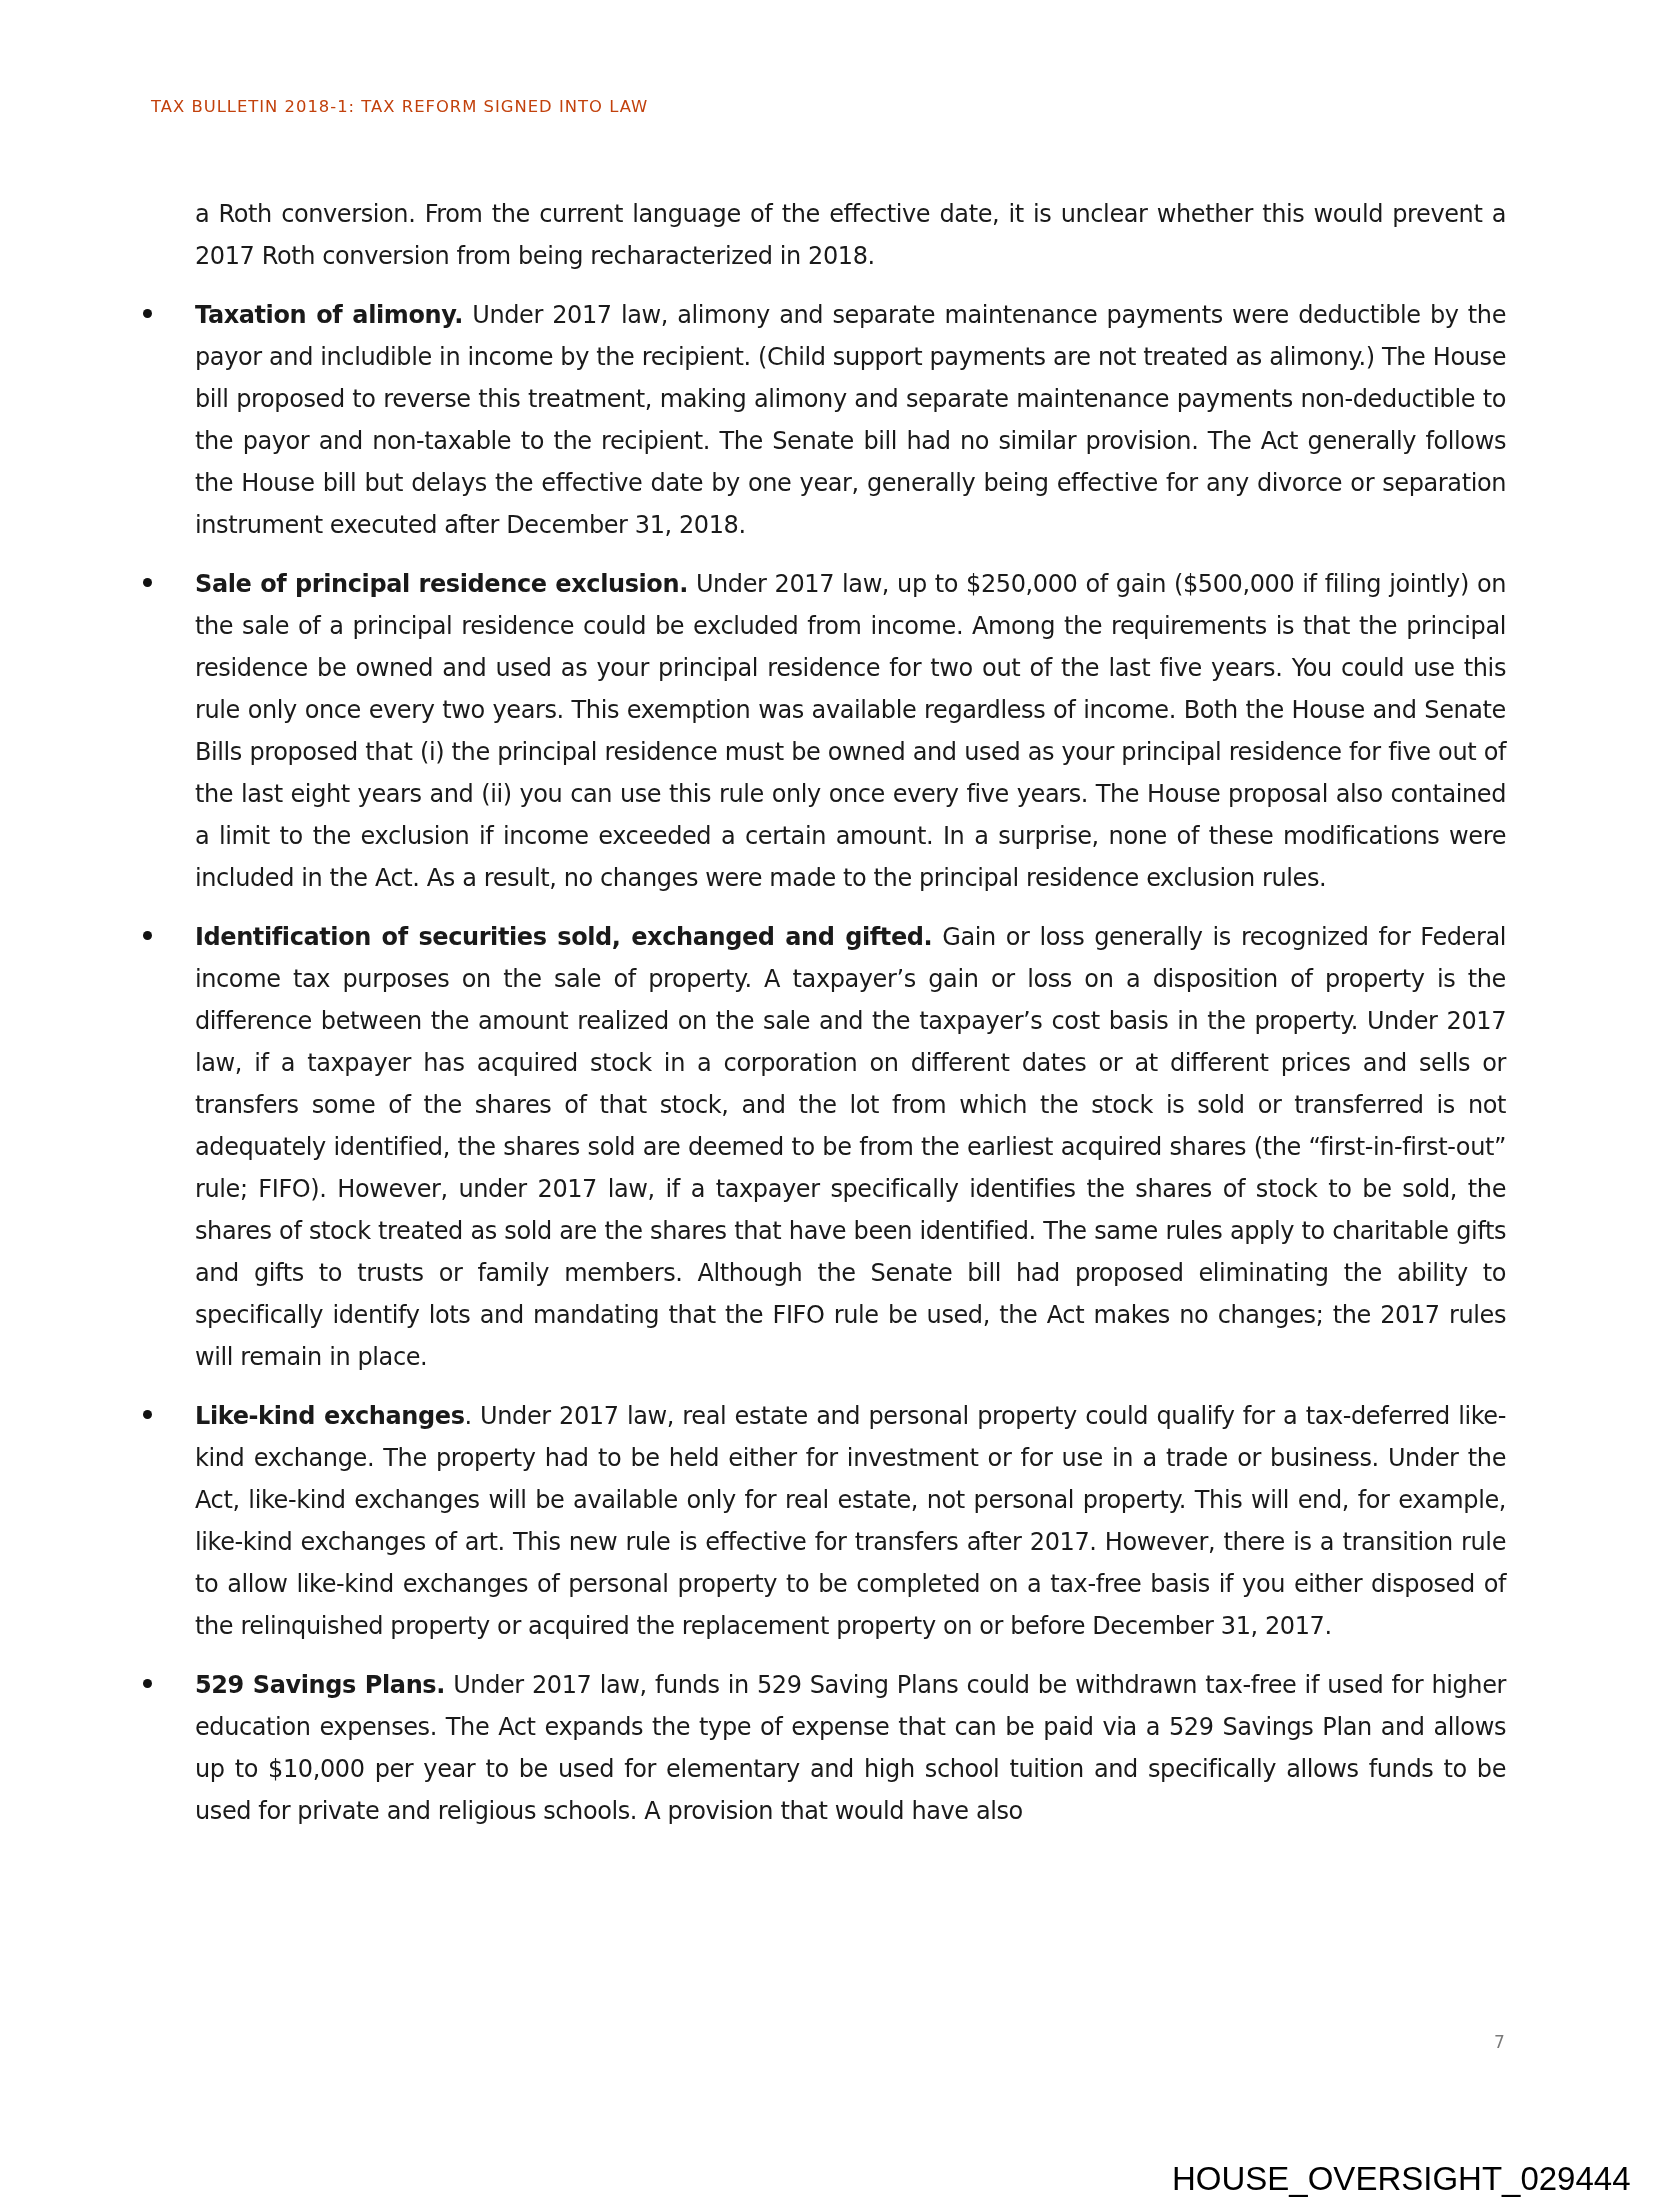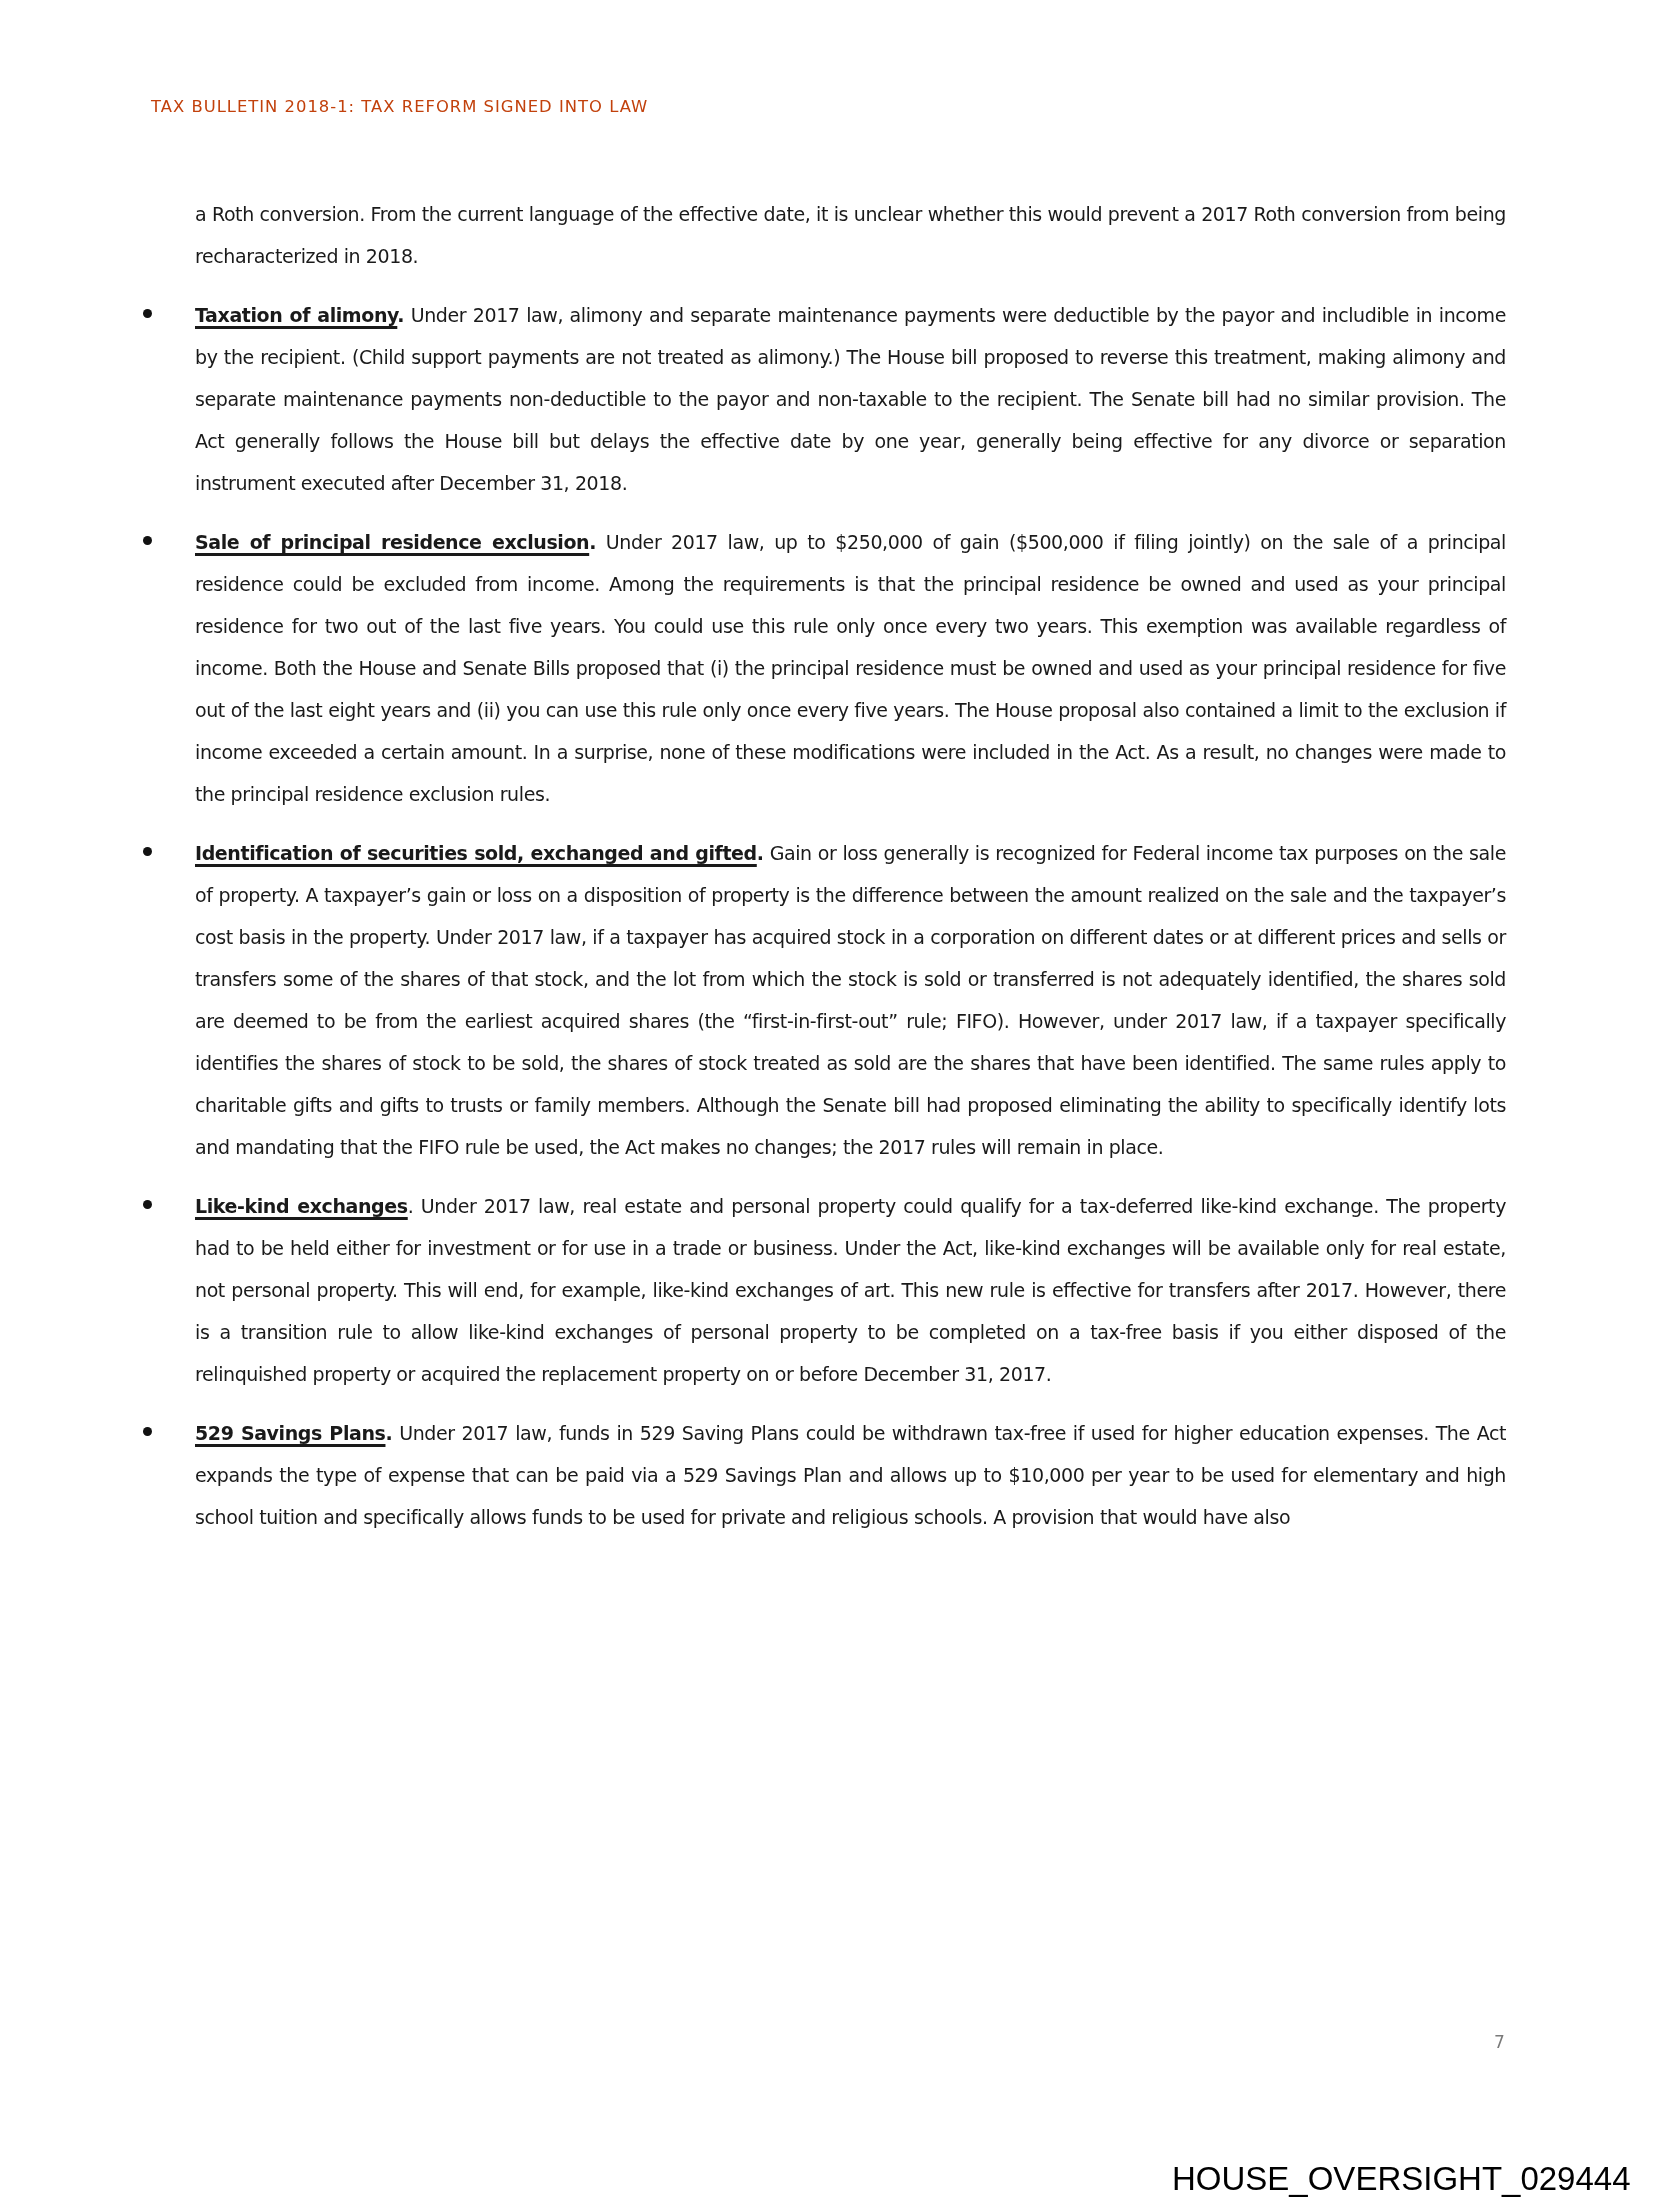--- a/index.html
+++ b/index.html
@@ -1,29 +1,29 @@
 <!DOCTYPE html>
 <html style="font-size:10.5px"><head>
 <meta charset="utf-8">
 <style>
   html, body { margin: 0; padding: 0; background: #ffffff; }
   body { width: 1669px; height: 2205px; position: relative; overflow: hidden;
          font-family: "Liberation Sans", "DejaVu Sans", sans-serif; color: #1a1a1a; }
   .header { position: absolute; left: 151px; top: 97px; font-size: 16.4px; letter-spacing: 1px;
             color: #c2410c; font-family: "DejaVu Sans", sans-serif; }
   .body { position: absolute; left: 195px; top: 193px; width: 1311px;
-          font-family: "DejaVu Sans", sans-serif; font-size: 19px; line-height: 42px;
+          font-family: "DejaVu Sans", sans-serif; font-size: 24px; line-height: 42px;
           letter-spacing: -0.4px; }
   p { margin: 0; text-align: justify; }
   .para { margin-bottom: 17px; }
   .item { position: relative; margin-bottom: 17px; }
   .bullet { position: absolute; left: -52px; top: 0; width: 13px; font-size: 22px; }
   .bullet::before { content: ""; display: inline-block; width: 9.2px; height: 9.2px; border-radius: 50%;
                     background: #111; position: relative; top: -3.9px; }
-  .heading { font-weight: bold; text-decoration: underline; text-decoration-thickness: 2.6px;
+  .heading { font-weight: bold; text-decoration-thickness: 2.6px;
              text-underline-offset: 3.9px; }
   .pagenum { position: absolute; left: 1494px; top: 2032px; font-size: 17px; color: #7a7a7a;
              font-family: "DejaVu Sans", sans-serif; }
   .bates { position: absolute; left: 1172px; top: 2160px; font-size: 33px; color: #000;
            font-family: "Liberation Sans", sans-serif; letter-spacing: 0px; }
 </style>
 </head>
 <body>
 
 <div class="header">TAX BULLETIN 2018-1: TAX REFORM SIGNED INTO LAW</div>

